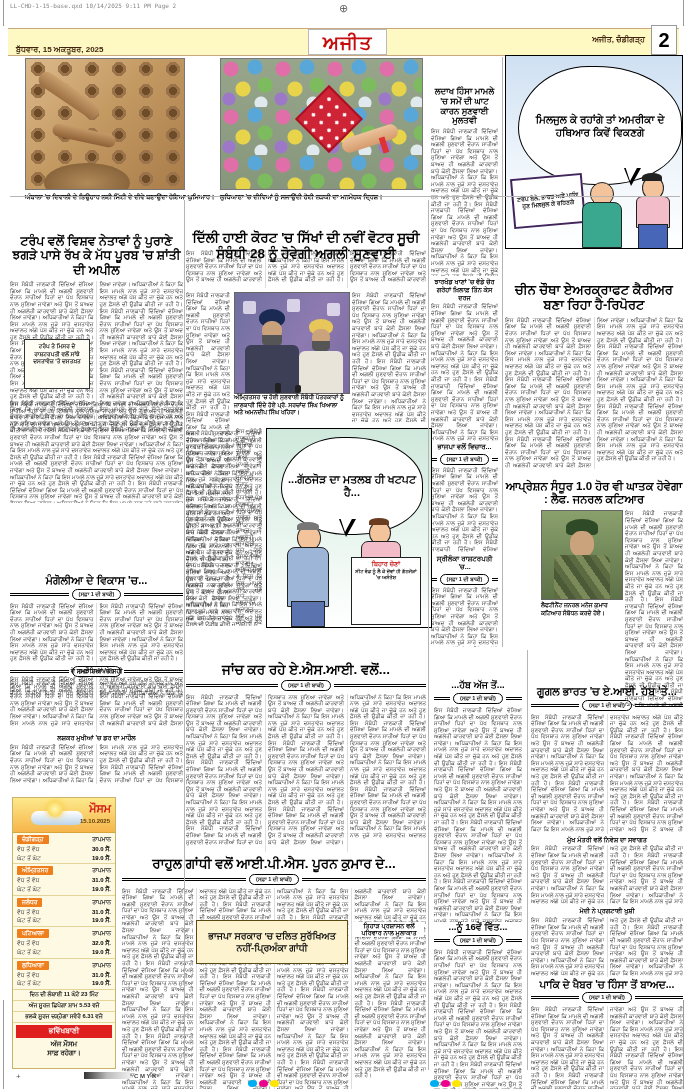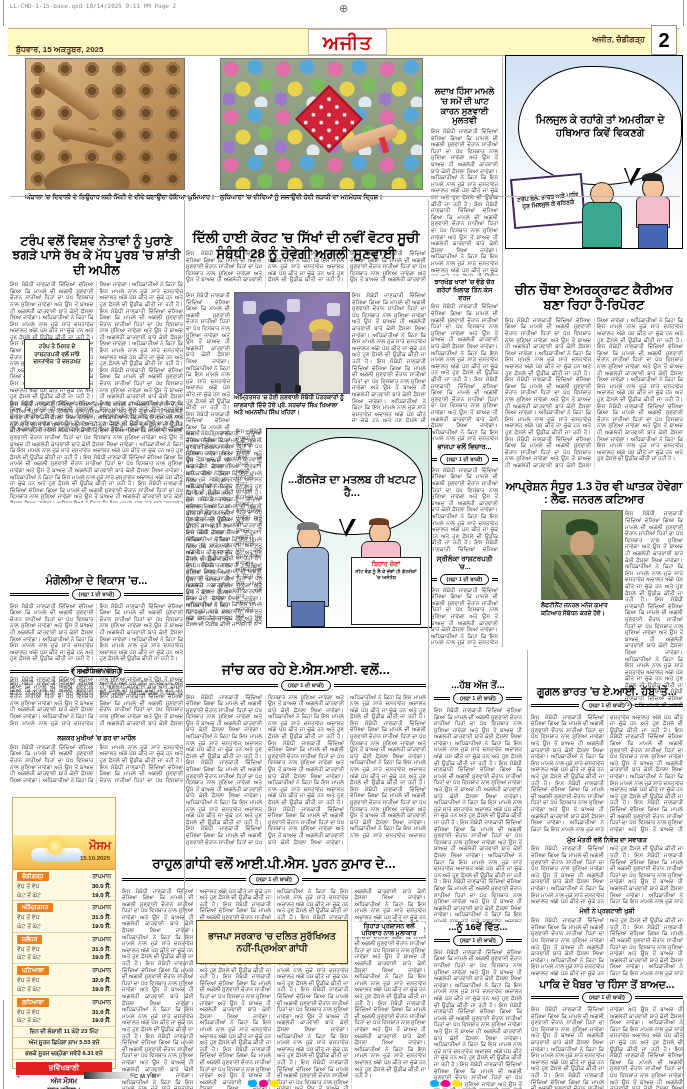--- a/index.html
+++ b/index.html
@@ -88,21 +88,21 @@
   .face{position:absolute;border-radius:45%;background:#caa27c;}
   .beard{position:absolute;border-radius:0 0 45% 45%;background:#555;}
   .jacket1{position:absolute;background:#3c3f55;border-radius:6px 6px 0 0;}
   .jacket2{position:absolute;background:#e9e4da;border-radius:6px 6px 0 0;}
   .mic{position:absolute;background:#222;border-radius:2px;}
   .officerphoto{background:linear-gradient(#8aa06c,#5d7147);border:1px solid #666;}
   .beret{position:absolute;background:#2f4a26;border-radius:55% 55% 20% 20%;}
   .camo{position:absolute;background:repeating-linear-gradient(55deg,#5d6b43 0 6px,#7b8a58 6px 12px,#4d5a38 12px 18px);border-radius:8px 8px 0 0;}
   
   .weather{border:1px solid #c9b26a;background:#fdf9e3;box-sizing:border-box;}
-  .w-head{height:34px;background:linear-gradient(#fde98c,#f6b54a);position:relative;overflow:hidden;border-bottom:1px solid #d8a43c;margin-top:37px;}
+  .w-head{height:34px;background:linear-gradient(#fde98c,#f6b54a);position:relative;overflow:hidden;border-bottom:1px solid #d8a43c;}
   .w-sun{position:absolute;left:34px;top:3px;width:16px;height:16px;border-radius:50%;background:radial-gradient(#fff7ae,#f8c93e);box-shadow:0 0 6px #f8c93e;}
   .w-cloud{position:absolute;left:18px;top:13px;width:52px;height:14px;border-radius:10px;background:linear-gradient(#ffffff,#bcd4e8);}
   .w-title{position:absolute;right:4px;top:4px;color:#d11414;font-size:11px;font-weight:bold;}
   .w-date{position:absolute;right:5px;top:20px;font-size:6px;font-weight:bold;color:#5c3a06;}
   .w-row{padding:2px 4px 1px 4px;border-bottom:1px solid #e4d49a;}
   .w-chiprow{display:flex;justify-content:space-between;align-items:center;margin-bottom:1px;}
   .w-chip{background:#ef7f1c;color:#fff;font-size:6px;font-weight:bold;padding:1px 5px;border-radius:1px;}
   .w-tlabel{font-size:6px;font-weight:bold;color:#333;}
   .w-line{display:flex;justify-content:space-between;font-size:6px;color:#222;line-height:1.45;}
   .w-line b{color:#000;}
@@ -202,21 +202,21 @@
     <div class="torso" style="left:130px;top:140px;width:32px;height:30px;background:#f3bcc9;border-radius:6px 6px 0 0;"></div>
     <div class="torso" style="left:132px;top:168px;width:28px;height:24px;background:#4866b8;"></div>
   </div>
 
   <div class="abs" style="left:505px;top:253px;width:178px;">
     <div class="art-head" style="font-size:13px;">ਚੀਨ ਚੌਥਾ ਏਅਰਕ੍ਰਾਫਟ ਕੈਰੀਅਰ ਬਣਾ ਰਿਹਾ ਹੈ-ਰਿਪੋਰਟ</div>
     <div class="body cols2" style="height:152px;margin-top:4px;">ਇਸ ਸੰਬੰਧੀ ਜਾਣਕਾਰੀ ਦਿੰਦਿਆਂ ਦੱਸਿਆ ਗਿਆ ਕਿ ਮਾਮਲੇ ਦੀ ਅਗਲੀ ਸੁਣਵਾਈ ਦੌਰਾਨ ਸਾਰੀਆਂ ਧਿਰਾਂ ਦਾ ਪੱਖ ਵਿਸਥਾਰ ਨਾਲ ਸੁਣਿਆ ਜਾਵੇਗਾ ਅਤੇ ਉਸ ਤੋਂ ਬਾਅਦ ਹੀ ਅਗਲੇਰੀ ਕਾਰਵਾਈ ਬਾਰੇ ਕੋਈ ਫ਼ੈਸਲਾ ਲਿਆ ਜਾਵੇਗਾ। ਅਧਿਕਾਰੀਆਂ ਨੇ ਕਿਹਾ ਕਿ ਇਸ ਮਾਮਲੇ ਨਾਲ ਜੁੜੇ ਸਾਰੇ ਦਸਤਾਵੇਜ਼ ਅਦਾਲਤ ਅੱਗੇ ਪੇਸ਼ ਕੀਤੇ ਜਾ ਚੁੱਕੇ ਹਨ ਅਤੇ ਹੁਣ ਫ਼ੈਸਲੇ ਦੀ ਉਡੀਕ ਕੀਤੀ ਜਾ ਰਹੀ ਹੈ। ਇਸ ਸੰਬੰਧੀ ਜਾਣਕਾਰੀ ਦਿੰਦਿਆਂ ਦੱਸਿਆ ਗਿਆ ਕਿ ਮਾਮਲੇ ਦੀ ਅਗਲੀ ਸੁਣਵਾਈ ਦੌਰਾਨ ਸਾਰੀਆਂ ਧਿਰਾਂ ਦਾ ਪੱਖ ਵਿਸਥਾਰ ਨਾਲ ਸੁਣਿਆ ਜਾਵੇਗਾ ਅਤੇ ਉਸ ਤੋਂ ਬਾਅਦ ਹੀ ਅਗਲੇਰੀ ਕਾਰਵਾਈ ਬਾਰੇ ਕੋਈ ਫ਼ੈਸਲਾ ਲਿਆ ਜਾਵੇਗਾ। ਅਧਿਕਾਰੀਆਂ ਨੇ ਕਿਹਾ ਕਿ ਇਸ ਮਾਮਲੇ ਨਾਲ ਜੁੜੇ ਸਾਰੇ ਦਸਤਾਵੇਜ਼ ਅਦਾਲਤ ਅੱਗੇ ਪੇਸ਼ ਕੀਤੇ ਜਾ ਚੁੱਕੇ ਹਨ ਅਤੇ ਹੁਣ ਫ਼ੈਸਲੇ ਦੀ ਉਡੀਕ ਕੀਤੀ ਜਾ ਰਹੀ ਹੈ। ਇਸ ਸੰਬੰਧੀ ਜਾਣਕਾਰੀ ਦਿੰਦਿਆਂ ਦੱਸਿਆ ਗਿਆ ਕਿ ਮਾਮਲੇ ਦੀ ਅਗਲੀ ਸੁਣਵਾਈ ਦੌਰਾਨ ਸਾਰੀਆਂ ਧਿਰਾਂ ਦਾ ਪੱਖ ਵਿਸਥਾਰ ਨਾਲ ਸੁਣਿਆ ਜਾਵੇਗਾ ਅਤੇ ਉਸ ਤੋਂ ਬਾਅਦ ਹੀ ਅਗਲੇਰੀ ਕਾਰਵਾਈ ਬਾਰੇ ਕੋਈ ਫ਼ੈਸਲਾ ਲਿਆ ਜਾਵੇਗਾ। ਅਧਿਕਾਰੀਆਂ ਨੇ ਕਿਹਾ ਕਿ ਇਸ ਮਾਮਲੇ ਨਾਲ ਜੁੜੇ ਸਾਰੇ ਦਸਤਾਵੇਜ਼ ਅਦਾਲਤ ਅੱਗੇ ਪੇਸ਼ ਕੀਤੇ ਜਾ ਚੁੱਕੇ ਹਨ ਅਤੇ ਹੁਣ ਫ਼ੈਸਲੇ ਦੀ ਉਡੀਕ ਕੀਤੀ ਜਾ ਰਹੀ ਹੈ। ਇਸ ਸੰਬੰਧੀ ਜਾਣਕਾਰੀ ਦਿੰਦਿਆਂ ਦੱਸਿਆ ਗਿਆ ਕਿ ਮਾਮਲੇ ਦੀ ਅਗਲੀ ਸੁਣਵਾਈ ਦੌਰਾਨ ਸਾਰੀਆਂ ਧਿਰਾਂ ਦਾ ਪੱਖ ਵਿਸਥਾਰ ਨਾਲ ਸੁਣਿਆ ਜਾਵੇਗਾ ਅਤੇ ਉਸ ਤੋਂ ਬਾਅਦ ਹੀ ਅਗਲੇਰੀ ਕਾਰਵਾਈ ਬਾਰੇ ਕੋਈ ਫ਼ੈਸਲਾ ਲਿਆ ਜਾਵੇਗਾ। ਅਧਿਕਾਰੀਆਂ ਨੇ ਕਿਹਾ ਕਿ ਇਸ ਮਾਮਲੇ ਨਾਲ ਜੁੜੇ ਸਾਰੇ ਦਸਤਾਵੇਜ਼ ਅਦਾਲਤ ਅੱਗੇ ਪੇਸ਼ ਕੀਤੇ ਜਾ ਚੁੱਕੇ ਹਨ ਅਤੇ ਹੁਣ ਫ਼ੈਸਲੇ ਦੀ ਉਡੀਕ ਕੀਤੀ ਜਾ ਰਹੀ ਹੈ। ਇਸ ਸੰਬੰਧੀ ਜਾਣਕਾਰੀ ਦਿੰਦਿਆਂ ਦੱਸਿਆ ਗਿਆ ਕਿ ਮਾਮਲੇ ਦੀ ਅਗਲੀ ਸੁਣਵਾਈ ਦੌਰਾਨ ਸਾਰੀਆਂ ਧਿਰਾਂ ਦਾ ਪੱਖ ਵਿਸਥਾਰ ਨਾਲ ਸੁਣਿਆ ਜਾਵੇਗਾ ਅਤੇ ਉਸ ਤੋਂ ਬਾਅਦ ਹੀ ਅਗਲੇਰੀ ਕਾਰਵਾਈ ਬਾਰੇ ਕੋਈ ਫ਼ੈਸਲਾ ਲਿਆ ਜਾਵੇਗਾ। ਅਧਿਕਾਰੀਆਂ ਨੇ ਕਿਹਾ ਕਿ ਇਸ ਮਾਮਲੇ ਨਾਲ ਜੁੜੇ ਸਾਰੇ ਦਸਤਾਵੇਜ਼ ਅਦਾਲਤ ਅੱਗੇ ਪੇਸ਼ ਕੀਤੇ ਜਾ ਚੁੱਕੇ ਹਨ ਅਤੇ ਹੁਣ ਫ਼ੈਸਲੇ ਦੀ ਉਡੀਕ ਕੀਤੀ ਜਾ ਰਹੀ ਹੈ। </div>
   </div>
 
   <div class="abs" style="left:505px;top:450px;width:178px;">
-    <div class="art-head" style="font-size:11.5px;">ਆਪ੍ਰੇਸ਼ਨ ਸੰਧੂਰ 1.3 ਹੋਰ ਵੀ ਘਾਤਕ ਹੋਵੇਗਾ : ਲੈਫ. ਜਨਰਲ ਕਟਿਆਰ</div>
+    <div class="art-head" style="font-size:11.5px;">ਆਪ੍ਰੇਸ਼ਨ ਸੰਧੂਰ 1.0 ਹੋਰ ਵੀ ਘਾਤਕ ਹੋਵੇਗਾ : ਲੈਫ. ਜਨਰਲ ਕਟਿਆਰ</div>
     <div style="margin-top:4px;overflow:hidden;">
       <div style="float:left;width:80px;margin:0 4px 2px 36px;">
         <div class="officerphoto" style="position:relative;width:80px;height:88px;">
           <div class="beret" style="left:24px;top:8px;width:32px;height:16px;"></div>
           <div class="face" style="left:28px;top:20px;width:24px;height:26px;"></div>
           <div class="camo" style="left:12px;top:44px;width:56px;height:44px;"></div>
         </div>
         <div class="caption" style="font-size:6px;margin-top:2px;">ਲੈਫਟੀਨੈਂਟ ਜਨਰਲ ਮਨੋਜ ਕੁਮਾਰ ਕਟਿਆਰ ਸੰਬੋਧਨ ਕਰਦੇ ਹੋਏ।</div>
       </div>
       <div class="body" style="height:196px;">ਇਸ ਸੰਬੰਧੀ ਜਾਣਕਾਰੀ ਦਿੰਦਿਆਂ ਦੱਸਿਆ ਗਿਆ ਕਿ ਮਾਮਲੇ ਦੀ ਅਗਲੀ ਸੁਣਵਾਈ ਦੌਰਾਨ ਸਾਰੀਆਂ ਧਿਰਾਂ ਦਾ ਪੱਖ ਵਿਸਥਾਰ ਨਾਲ ਸੁਣਿਆ ਜਾਵੇਗਾ ਅਤੇ ਉਸ ਤੋਂ ਬਾਅਦ ਹੀ ਅਗਲੇਰੀ ਕਾਰਵਾਈ ਬਾਰੇ ਕੋਈ ਫ਼ੈਸਲਾ ਲਿਆ ਜਾਵੇਗਾ। ਅਧਿਕਾਰੀਆਂ ਨੇ ਕਿਹਾ ਕਿ ਇਸ ਮਾਮਲੇ ਨਾਲ ਜੁੜੇ ਸਾਰੇ ਦਸਤਾਵੇਜ਼ ਅਦਾਲਤ ਅੱਗੇ ਪੇਸ਼ ਕੀਤੇ ਜਾ ਚੁੱਕੇ ਹਨ ਅਤੇ ਹੁਣ ਫ਼ੈਸਲੇ ਦੀ ਉਡੀਕ ਕੀਤੀ ਜਾ ਰਹੀ ਹੈ। ਇਸ ਸੰਬੰਧੀ ਜਾਣਕਾਰੀ ਦਿੰਦਿਆਂ ਦੱਸਿਆ ਗਿਆ ਕਿ ਮਾਮਲੇ ਦੀ ਅਗਲੀ ਸੁਣਵਾਈ ਦੌਰਾਨ ਸਾਰੀਆਂ ਧਿਰਾਂ ਦਾ ਪੱਖ ਵਿਸਥਾਰ ਨਾਲ ਸੁਣਿਆ ਜਾਵੇਗਾ ਅਤੇ ਉਸ ਤੋਂ ਬਾਅਦ ਹੀ ਅਗਲੇਰੀ ਕਾਰਵਾਈ ਬਾਰੇ ਕੋਈ ਫ਼ੈਸਲਾ ਲਿਆ ਜਾਵੇਗਾ। ਅਧਿਕਾਰੀਆਂ ਨੇ ਕਿਹਾ ਕਿ ਇਸ ਮਾਮਲੇ ਨਾਲ ਜੁੜੇ ਸਾਰੇ ਦਸਤਾਵੇਜ਼ ਅਦਾਲਤ ਅੱਗੇ ਪੇਸ਼ ਕੀਤੇ ਜਾ ਚੁੱਕੇ ਹਨ ਅਤੇ ਹੁਣ ਫ਼ੈਸਲੇ ਦੀ ਉਡੀਕ ਕੀਤੀ ਜਾ ਰਹੀ ਹੈ। ਇਸ ਸੰਬੰਧੀ ਜਾਣਕਾਰੀ ਦਿੰਦਿਆਂ ਦੱਸਿਆ ਗਿਆ ਕਿ ਮਾਮਲੇ ਦੀ ਅਗਲੀ ਸੁਣਵਾਈ ਦੌਰਾਨ ਸਾਰੀਆਂ ਧਿਰਾਂ ਦਾ ਪੱਖ ਵਿਸਥਾਰ ਨਾਲ ਸੁਣਿਆ ਜਾਵੇਗਾ ਅਤੇ ਉਸ ਤੋਂ ਬਾਅਦ ਹੀ ਅਗਲੇਰੀ ਕਾਰਵਾਈ ਬਾਰੇ ਕੋਈ ਫ਼ੈਸਲਾ ਲਿਆ ਜਾਵੇਗਾ। ਅਧਿਕਾਰੀਆਂ ਨੇ ਕਿਹਾ ਕਿ ਇਸ ਮਾਮਲੇ ਨਾਲ ਜੁੜੇ ਸਾਰੇ ਦਸਤਾਵੇਜ਼ ਅਦਾਲਤ ਅੱਗੇ ਪੇਸ਼ ਕੀਤੇ ਜਾ ਚੁੱਕੇ ਹਨ ਅਤੇ ਹੁਣ ਫ਼ੈਸਲੇ ਦੀ ਉਡੀਕ ਕੀਤੀ ਜਾ ਰਹੀ ਹੈ। ਇਸ ਸੰਬੰਧੀ ਜਾਣਕਾਰੀ ਦਿੰਦਿਆਂ ਦੱਸਿਆ ਗਿਆ ਕਿ ਮਾਮਲੇ ਦੀ ਅਗਲੀ ਸੁਣਵਾਈ ਦੌਰਾਨ ਸਾਰੀਆਂ ਧਿਰਾਂ ਦਾ ਪੱਖ ਵਿਸਥਾਰ ਨਾਲ ਸੁਣਿਆ ਜਾਵੇਗਾ ਅਤੇ ਉਸ ਤੋਂ ਬਾਅਦ ਹੀ ਅਗਲੇਰੀ ਕਾਰਵਾਈ ਬਾਰੇ ਕੋਈ ਫ਼ੈਸਲਾ ਲਿਆ ਜਾਵੇਗਾ। ਅਧਿਕਾਰੀਆਂ ਨੇ ਕਿਹਾ ਕਿ ਇਸ ਮਾਮਲੇ ਨਾਲ ਜੁੜੇ ਸਾਰੇ ਦਸਤਾਵੇਜ਼ ਅਦਾਲਤ ਅੱਗੇ ਪੇਸ਼ ਕੀਤੇ ਜਾ ਚੁੱਕੇ ਹਨ ਅਤੇ ਹੁਣ ਫ਼ੈਸਲੇ ਦੀ ਉਡੀਕ ਕੀਤੀ ਜਾ ਰਹੀ ਹੈ। ਇਸ ਸੰਬੰਧੀ ਜਾਣਕਾਰੀ ਦਿੰਦਿਆਂ ਦੱਸਿਆ ਗਿਆ ਕਿ ਮਾਮਲੇ ਦੀ ਅਗਲੀ ਸੁਣਵਾਈ ਦੌਰਾਨ ਸਾਰੀਆਂ ਧਿਰਾਂ ਦਾ ਪੱਖ ਵਿਸਥਾਰ ਨਾਲ ਸੁਣਿਆ ਜਾਵੇਗਾ ਅਤੇ ਉਸ ਤੋਂ ਬਾਅਦ ਹੀ ਅਗਲੇਰੀ ਕਾਰਵਾਈ ਬਾਰੇ ਕੋਈ ਫ਼ੈਸਲਾ ਲਿਆ ਜਾਵੇਗਾ। ਅਧਿਕਾਰੀਆਂ ਨੇ ਕਿਹਾ ਕਿ ਇਸ ਮਾਮਲੇ ਨਾਲ ਜੁੜੇ ਸਾਰੇ ਦਸਤਾਵੇਜ਼ ਅਦਾਲਤ ਅੱਗੇ ਪੇਸ਼ ਕੀਤੇ ਜਾ ਚੁੱਕੇ ਹਨ ਅਤੇ ਹੁਣ ਫ਼ੈਸਲੇ ਦੀ ਉਡੀਕ ਕੀਤੀ ਜਾ ਰਹੀ ਹੈ। ਇਸ ਸੰਬੰਧੀ ਜਾਣਕਾਰੀ ਦਿੰਦਿਆਂ ਦੱਸਿਆ ਗਿਆ ਕਿ ਮਾਮਲੇ ਦੀ ਅਗਲੀ ਸੁਣਵਾਈ ਦੌਰਾਨ ਸਾਰੀਆਂ ਧਿਰਾਂ ਦਾ ਪੱਖ ਵਿਸਥਾਰ ਨਾਲ ਸੁਣਿਆ ਜਾਵੇਗਾ ਅਤੇ ਉਸ ਤੋਂ ਬਾਅਦ ਹੀ ਅਗਲੇਰੀ ਕਾਰਵਾਈ ਬਾਰੇ ਕੋਈ ਫ਼ੈਸਲਾ ਲਿਆ ਜਾਵੇਗਾ। ਅਧਿਕਾਰੀਆਂ ਨੇ ਕਿਹਾ ਕਿ ਇਸ ਮਾਮਲੇ ਨਾਲ ਜੁੜੇ ਸਾਰੇ ਦਸਤਾਵੇਜ਼ ਅਦਾਲਤ ਅੱਗੇ ਪੇਸ਼ ਕੀਤੇ ਜਾ ਚੁੱਕੇ ਹਨ ਅਤੇ ਹੁਣ ਫ਼ੈਸਲੇ ਦੀ ਉਡੀਕ ਕੀਤੀ ਜਾ ਰਹੀ ਹੈ। </div>

